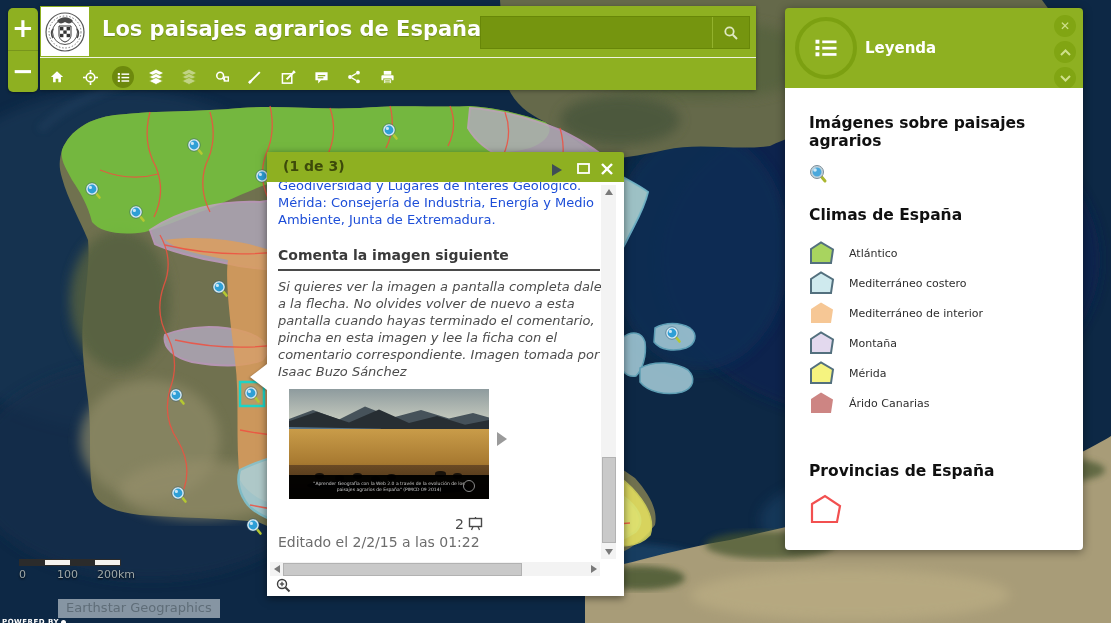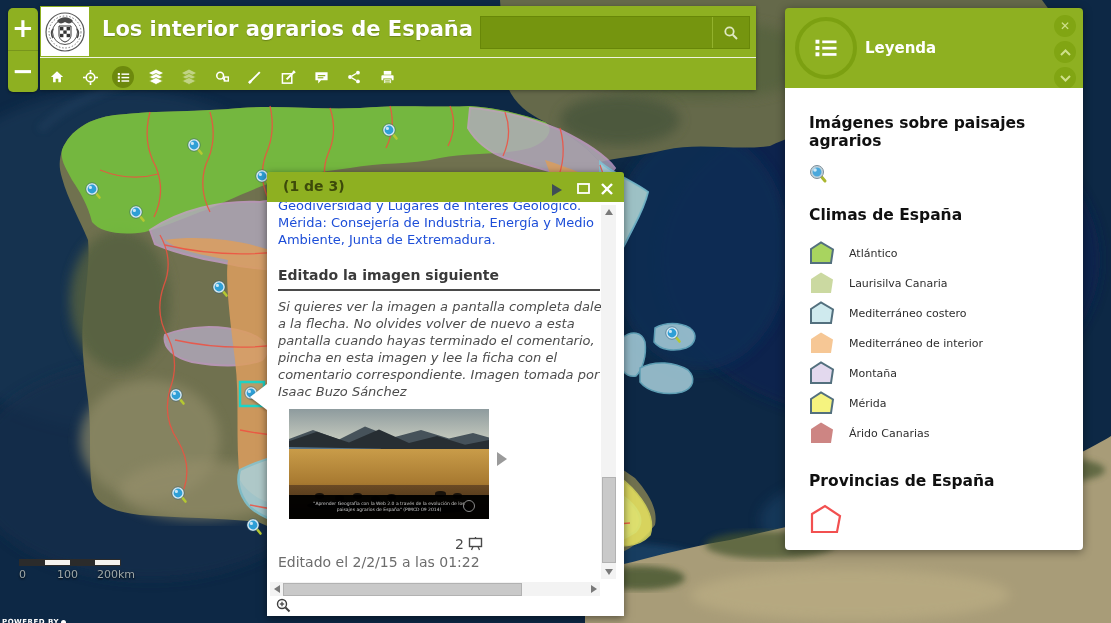--- a/index.html
+++ b/index.html
@@ -25,21 +25,21 @@
              border:1px solid #688708;display:flex;}
   .searchinput{flex:1;background:transparent;border:none;outline:none;color:#eef;font-size:14px;padding:0 8px;}
   .searchbtn{width:36px;border-left:1px solid #93b22d;display:flex;align-items:center;
              justify-content:center;cursor:pointer;}
   .toolbar{position:absolute;left:6px;top:56px;height:30px;display:flex;align-items:center;gap:11px;}
   .tbico{width:22px;height:22px;display:flex;align-items:center;justify-content:center;
          cursor:pointer;border-radius:50%;}
   .tbico.active{background:#6d890d;}
 
   
-  .popup{position:absolute;left:267px;top:172px;width:357px;height:444px;z-index:20;
+  .popup{position:absolute;left:267px;top:152px;width:357px;height:444px;z-index:20;
          box-shadow:0 2px 8px rgba(0,0,0,.5);}
   .callout{position:absolute;left:-17px;top:212px;width:0;height:0;
            border-top:13px solid transparent;border-bottom:13px solid transparent;
            border-right:17px solid #fff;filter:drop-shadow(-1px 1px 1px rgba(0,0,0,.3));}
   .phead{position:relative;height:30px;background:#8eb021;border-radius:3px 3px 0 0;}
   .ptitle{position:absolute;left:16px;top:6px;font-size:14px;font-weight:bold;color:#3d4a0a;}
   .pctl{position:absolute;top:7px;cursor:pointer;}
   .pbody{position:relative;height:414px;background:#fff;overflow:hidden;}
   .ptext{position:absolute;left:11px;top:0;width:322px;color:#1d4ed8;font-size:13px;line-height:17px;}
   .clipbox{height:54px;overflow:hidden;}
@@ -93,21 +93,21 @@
   .ltitle{position:absolute;left:80px;top:31px;color:#fff;font-weight:bold;font-size:15px;}
   .lbtn{position:absolute;right:7px;width:22px;height:22px;border-radius:50%;background:#81a513;
         color:#cfe08b;display:flex;align-items:center;justify-content:center;font-size:12px;
         font-weight:bold;cursor:pointer;}
   .lbody{position:relative;background:#fff;height:462px;border-radius:0 0 4px 4px;
          padding:26px 0 0 24px;box-sizing:border-box;}
   .lh{font-size:15.5px;font-weight:bold;color:#101010;margin:0 0 14px 0;}
   .lmag{height:24px;margin-bottom:18px;}
   .lrow{display:flex;align-items:center;gap:14px;height:30px;}
   .llabel{font-size:11px;color:#2e2e2e;}
-  .lh3{margin-top:24px;}
+  .lh3{margin-top:44px;}
   .provswatch{margin-top:12px;}
 
   
   .scalebar{position:absolute;left:19px;top:559px;z-index:5;}
   .sbar{display:flex;width:100px;height:5px;border:1px solid #2b2b2b;}
   .sbar div{width:25px;height:5px;}
   .slabels{position:relative;width:140px;height:14px;color:#9fa8a8;font-size:11px;
            text-shadow:0 1px 2px rgba(0,0,0,.9);}
   .slabels span{position:absolute;top:2px;}
   .powered{position:absolute;left:2px;top:586px;z-index:5;color:#fff;margin-top:32px;}
@@ -298,21 +298,21 @@
         <path d="M16,14 C20,9 28,9 32,14 C30,17 27,17 24,15 C21,17 18,17 16,14 Z" fill="#4a4a4a"></path>
         <path d="M18,19 h12 v9 c0,4 -3,6 -6,7 c-3,-1 -6,-3 -6,-7 Z" fill="#fff" stroke="#333" stroke-width="1"></path>
         <rect x="19" y="20" width="3.4" height="3.4" fill="#333"></rect>
           <rect x="25.6" y="20" width="3.4" height="3.4" fill="#333"></rect>
         <rect x="22.3" y="23.4" width="3.4" height="3.4" fill="#333"></rect>
         <rect x="19" y="26.8" width="3.4" height="3.4" fill="#333"></rect>
           <rect x="25.6" y="26.8" width="3.4" height="3.4" fill="#333"></rect>
         <path d="M12,22 q-3,4 0,9 M36,22 q3,4 0,9" stroke="#4a4a4a" stroke-width="1.5" fill="none"></path>
       </svg>
     </div>
-    <div class="apptitle">Los interior agrarios de España</div>
+    <div class="apptitle">Los paisajes agrarios de España</div>
 
     <div class="searchbox">
       <input class="searchinput" type="text" placeholder="" style="">
       <div class="searchbtn">
         <svg width="16" height="16" viewBox="0 0 16 16">
           <circle cx="6.5" cy="6.5" r="4.2" fill="none" stroke="#dfe8c2" stroke-width="1.8"></circle>
           <line x1="9.8" y1="9.8" x2="14" y2="14" stroke="#dfe8c2" stroke-width="2"></line>
         </svg>
       </div>
     </div>
@@ -424,21 +424,21 @@
             <line x1="1" y1="1" x2="11" y2="11" stroke="#fff" stroke-width="2.4"></line>
             <line x1="11" y1="1" x2="1" y2="11" stroke="#fff" stroke-width="2.4"></line>
           </svg>
       </div>
     </div>
 
     <div class="pbody">
       <div class="ptext clipbox">
         <div>Geodiversidad y Lugares de Interés Geológico. Mérida: Consejería de Industria, Energía y Medio Ambiente, Junta de Extremadura.</div>
       </div>
-      <div class="psubhead">Editado la imagen siguiente</div>
+      <div class="psubhead">Comenta la imagen siguiente</div>
       <div class="pitalic">Si quieres ver la imagen a pantalla completa dale a la flecha. No olvides volver de nuevo a esta pantalla cuando hayas terminado el comentario, pincha en esta imagen y lee la ficha con el comentario correspondiente. Imagen tomada por Isaac Buzo Sánchez</div>
 
       <div class="photo">
         <div class="ph-sky"></div>
         <div class="ph-mtn2"></div>
         <div class="ph-mtn"></div>
         <div class="ph-lake"></div>
         <div class="ph-field"></div>
         <div class="ph-fore"></div>
         <div class="ph-trough" style="left:18px;top:92px;width:62px;height:9px;"></div>
@@ -536,26 +536,20 @@
       <div class="lh">Climas de España</div>
       <div>
           <div class="lrow">
             <svg width="26" height="24" viewBox="0 0 26 24">
               <polygon points="2,8 12,1.5 24,8.5 22,22 2,22" fill="#a8d45f" stroke="#53707e" stroke-width="2"></polygon>
             </svg>
             <span class="llabel">Atlántico</span>
           </div>
           <div class="lrow">
             <svg width="26" height="24" viewBox="0 0 26 24">
-              <polygon points="2,8 12,1.5 24,8.5 22,22 2,22" fill="#cbd9a1" stroke="none" stroke-width="2"></polygon>
-            </svg>
-            <span class="llabel">Laurisilva Canaria</span>
-          </div>
-          <div class="lrow">
-            <svg width="26" height="24" viewBox="0 0 26 24">
               <polygon points="2,8 12,1.5 24,8.5 22,22 2,22" fill="#cfeaee" stroke="#53707e" stroke-width="2"></polygon>
             </svg>
             <span class="llabel">Mediterráneo costero</span>
           </div>
           <div class="lrow">
             <svg width="26" height="24" viewBox="0 0 26 24">
               <polygon points="2,8 12,1.5 24,8.5 22,22 2,22" fill="#f6c795" stroke="none" stroke-width="2"></polygon>
             </svg>
             <span class="llabel">Mediterráneo de interior</span>
           </div>
@@ -600,14 +594,15 @@
       <span style="left:78px">200km</span>
     </div>
   </div>
   <div class="powered">
     <div class="pby">
         <span>POWERED BY</span>
         <span class="dot"></span>
       </div>
     <div class="esri">esri</div>
   </div>
+  <div class="attrib">Earthstar Geographics</div>
 
 </div>
 
 </body></html>

